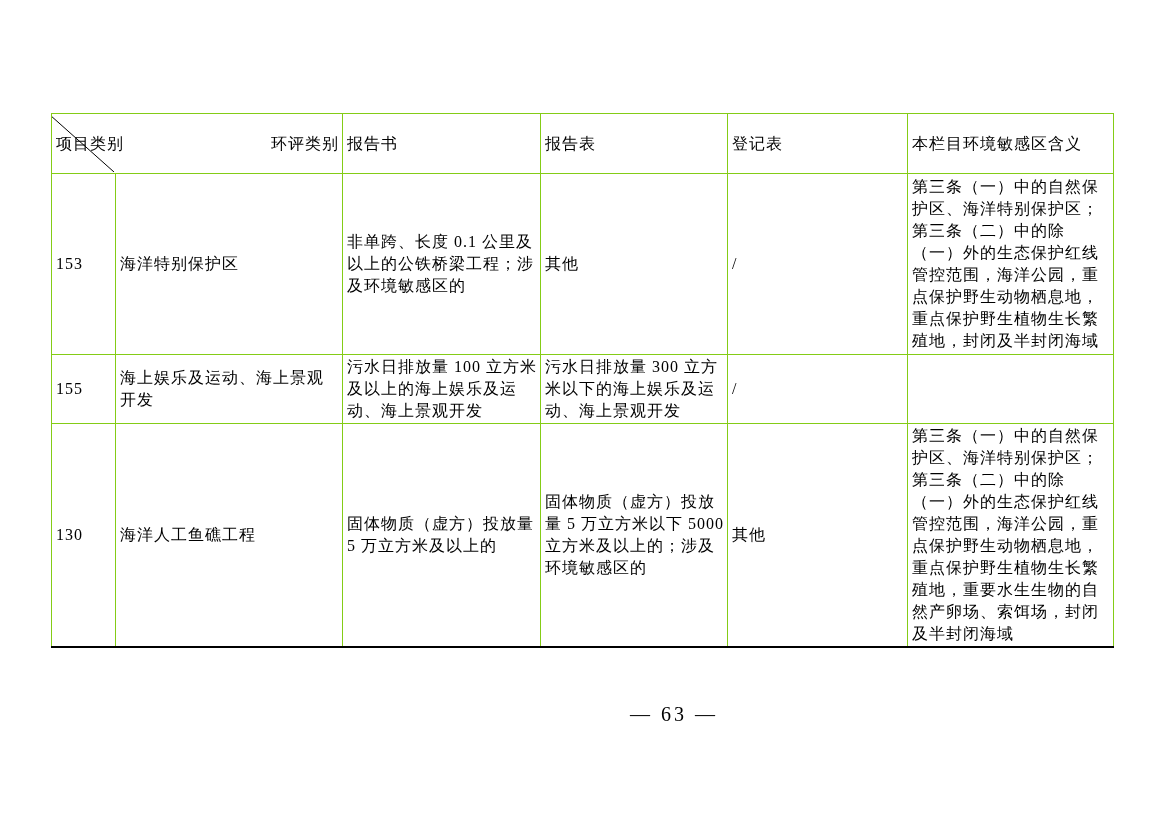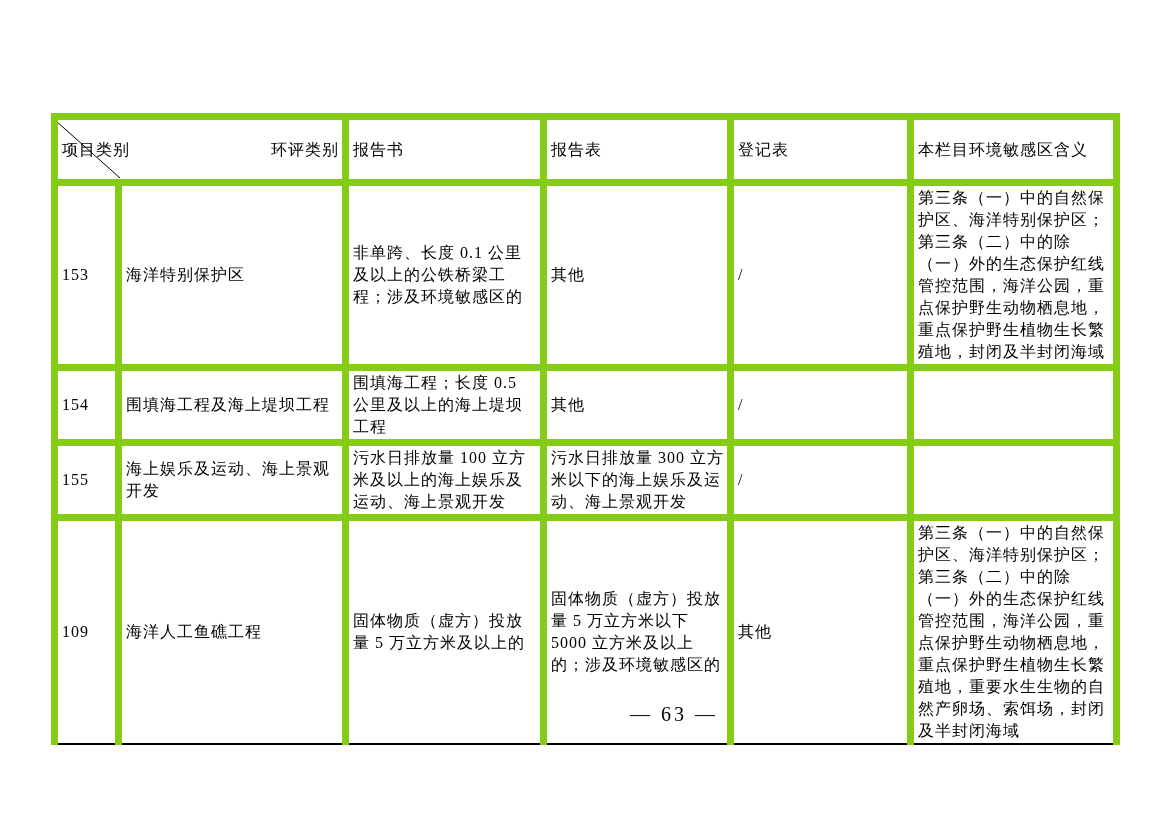--- a/index.html
+++ b/index.html
@@ -14,21 +14,21 @@
   }
   table.doc-table {
     position: absolute;
     left: 51px;
     top: 113px;
     width: 1062px;
     border-collapse: collapse;
     table-layout: fixed;
   }
   table.doc-table td, table.doc-table th {
-    border: 7px solid #84cc16;
+    border: 1px solid #84cc16;
     font-weight: normal;
     font-size: 16px;
     line-height: 22px;
     letter-spacing: 1px;
     vertical-align: middle;
     padding: 1px 3px 1px 4px;
     text-align: left;
     overflow: hidden;
   }
   table.doc-table tr.last-row td { border-bottom: 2px solid #000000; }
@@ -108,38 +108,30 @@
     </thead>
     <tbody>
       <tr class="row-153">
         <td class="num-cell">153</td>
         <td>海洋特别保护区</td>
         <td>非单跨、长度 0.1 公里及以上的公铁桥梁工程；涉及环境敏感区的</td>
         <td>其他</td>
         <td>/</td>
         <td>第三条（一）中的自然保护区、海洋特别保护区；第三条（二）中的除（一）外的生态保护红线管控范围，海洋公园，重点保护野生动物栖息地，重点保护野生植物生长繁殖地，封闭及半封闭海域</td>
       </tr>
-      <tr class="row-154">
-        <td class="num-cell">154</td>
-        <td>围填海工程及海上堤坝工程</td>
-        <td>围填海工程；长度 0.5 公里及以上的海上堤坝工程</td>
-        <td>其他</td>
-        <td>/</td>
-        <td></td>
-      </tr>
       <tr class="row-155">
         <td class="num-cell">155</td>
         <td>海上娱乐及运动、海上景观开发</td>
         <td>污水日排放量 100 立方米及以上的海上娱乐及运动、海上景观开发</td>
         <td>污水日排放量 300 立方米以下的海上娱乐及运动、海上景观开发</td>
         <td>/</td>
         <td></td>
       </tr>
       <tr class="row-156 last-row">
-        <td class="num-cell">109</td>
+        <td class="num-cell">130</td>
         <td>海洋人工鱼礁工程</td>
         <td>固体物质（虚方）投放量 5 万立方米及以上的</td>
         <td>固体物质（虚方）投放量 5 万立方米以下 5000 立方米及以上的；涉及环境敏感区的</td>
         <td>其他</td>
         <td>第三条（一）中的自然保护区、海洋特别保护区；第三条（二）中的除（一）外的生态保护红线管控范围，海洋公园，重点保护野生动物栖息地，重点保护野生植物生长繁殖地，重要水生生物的自然产卵场、索饵场，封闭及半封闭海域</td>
       </tr>
     </tbody>
   </table>
 
   <div class="footer">— 63 —</div>

